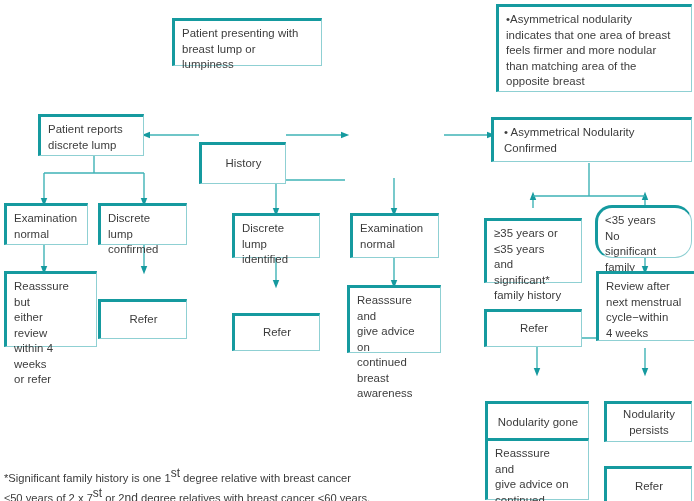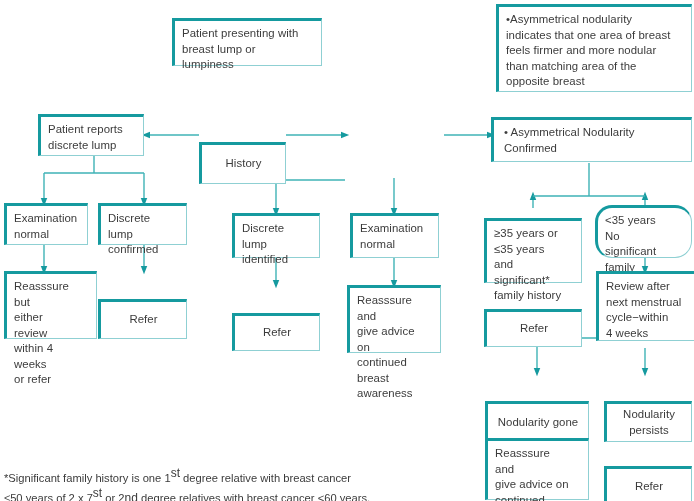--- a/index.html
+++ b/index.html
@@ -193,21 +193,21 @@
 significant*
 family history</span>
   </div>
 
   <div class="node" style="left:595px; top:205px; width:97px; height:53px;border-radius:17px;">
     <span class="txt">&lt;35 years No
 significant
 family history</span>
   </div>
 
-  <div class="node" style="left:4px; top:271px; width:93px; height:68px;">
+  <div class="node" style="left:4px; top:271px; width:93px; height:76px;">
     <span class="txt">Reasssure but
 either review
 within 4 weeks
 or refer</span>
   </div>
 
   <div class="node center" style="left:98px; top:271px; width:89px; height:40px;">
     <span class="txt">Refer</span>
   </div>
 

